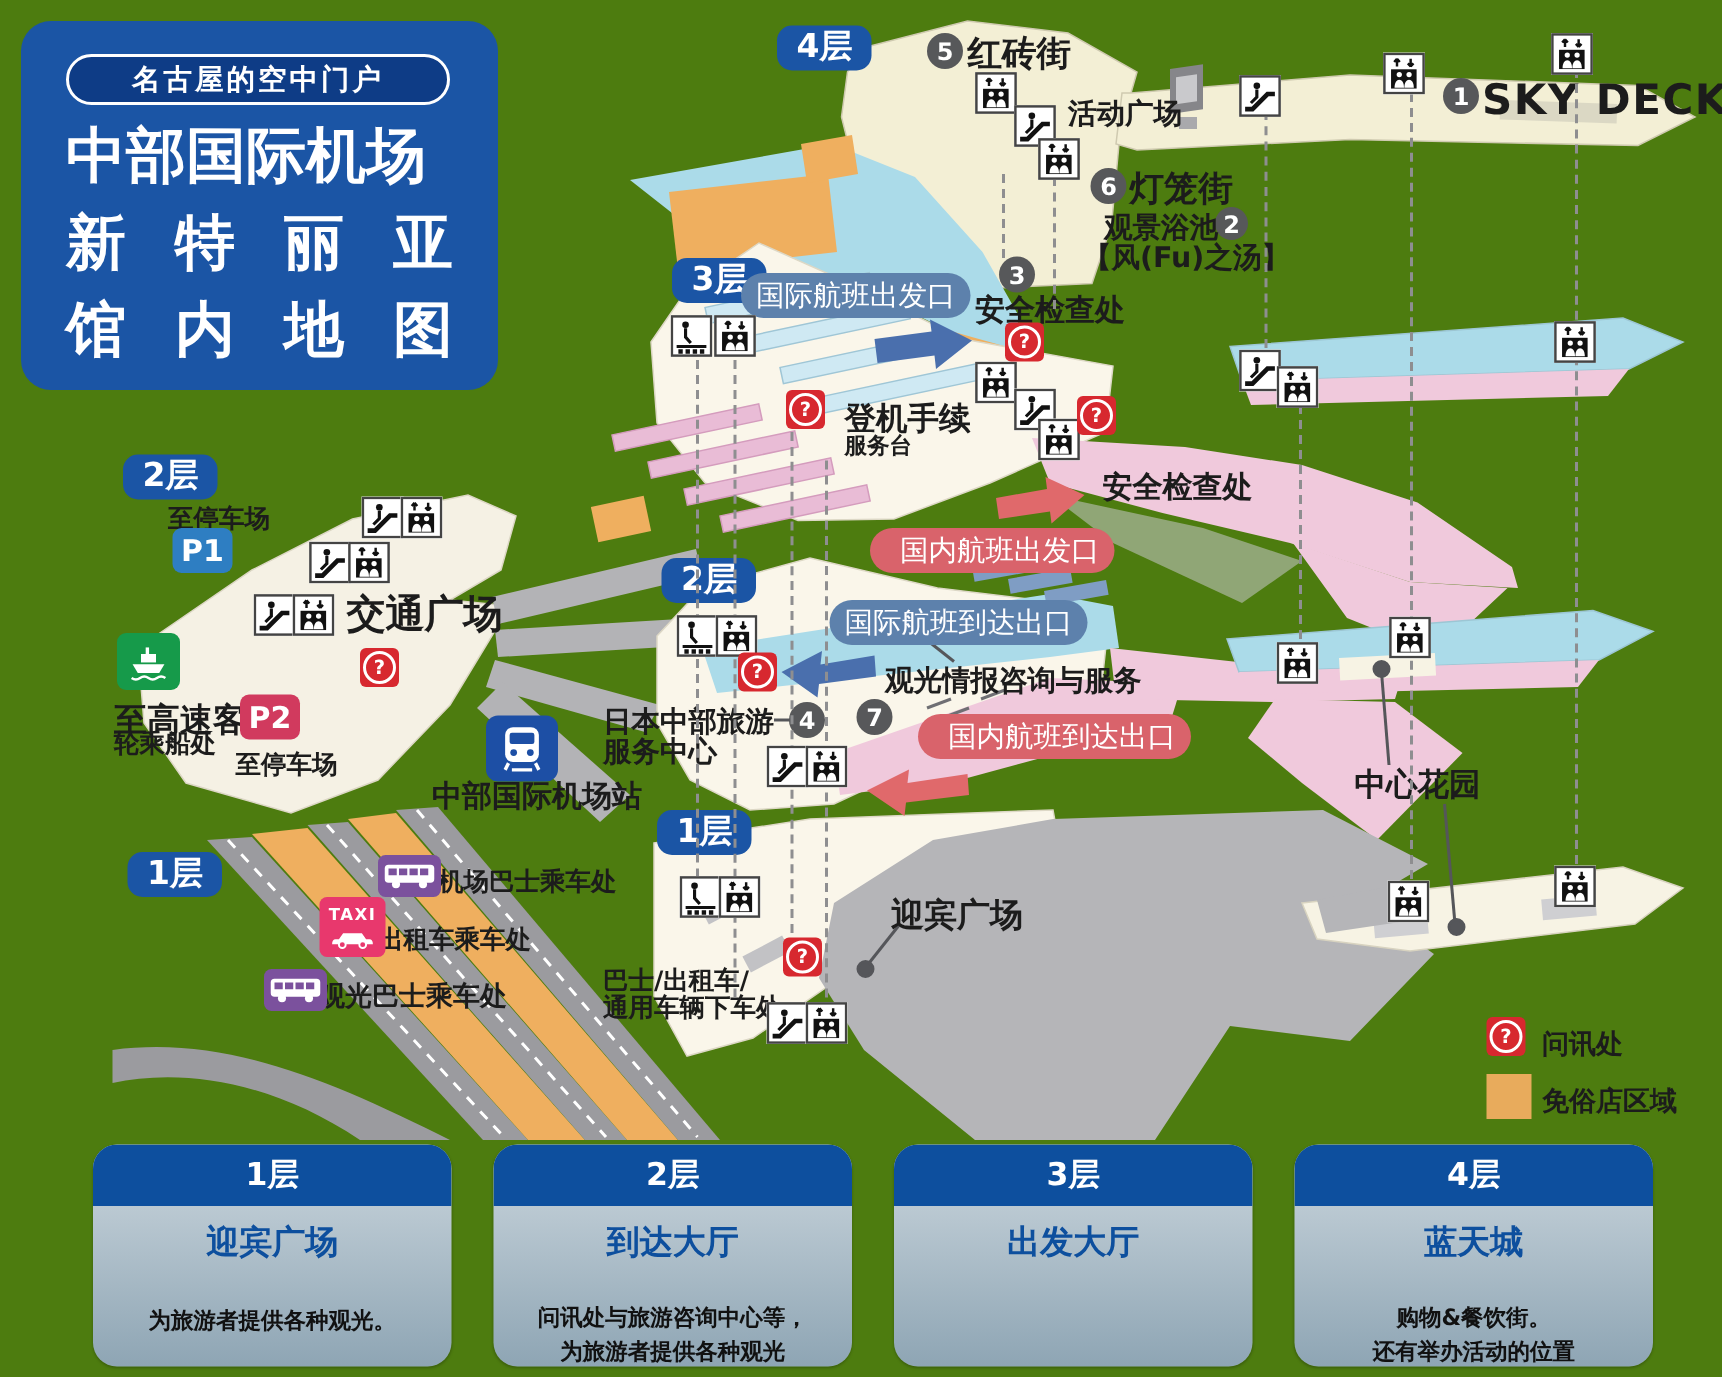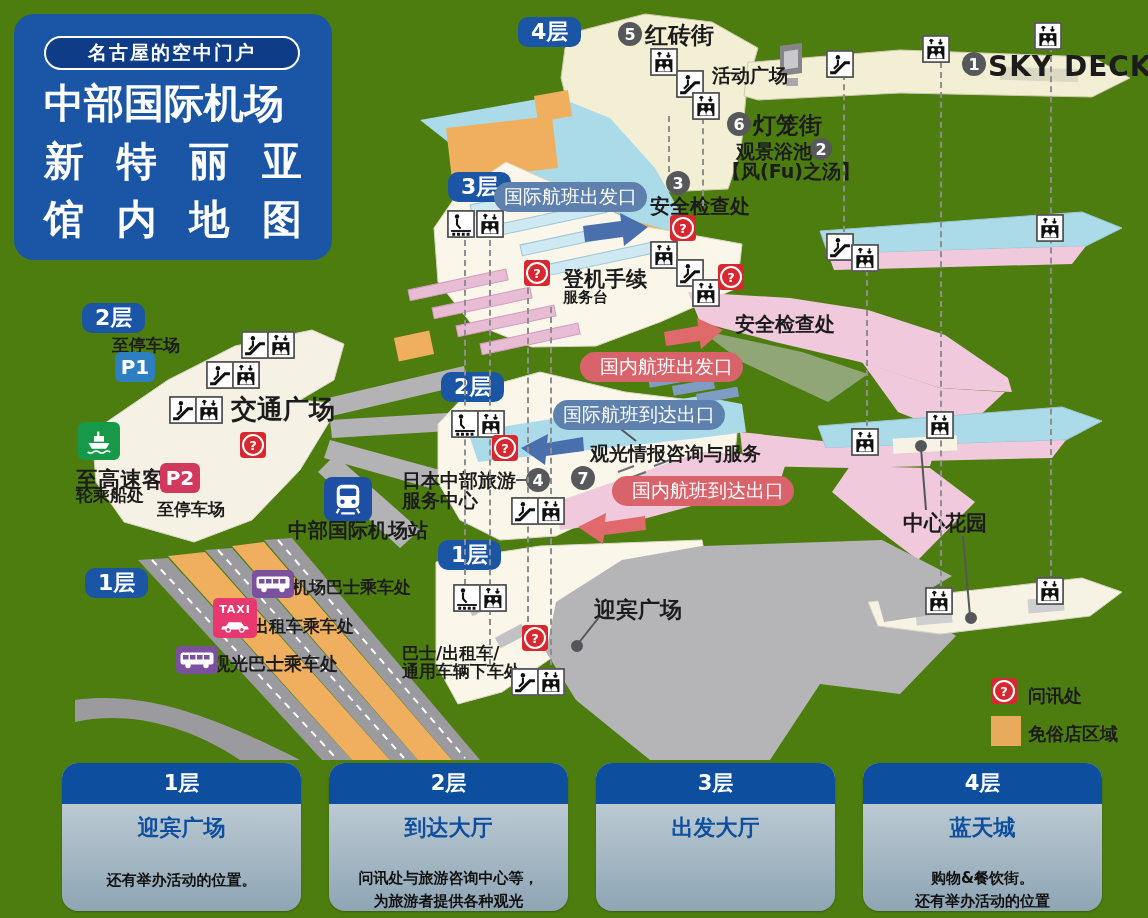--- a/index.html
+++ b/index.html
@@ -262,21 +262,21 @@
       <span class="ring">?</span>
     </div>
   <div class="txt" style="left:1028px;top:684px;font-size:18px">问讯处</div>
   <div class="lg-swatch" style="left:991px;top:716px"></div>
   <div class="txt" style="left:1028px;top:722px;font-size:18px">免俗店区域</div>
 
   <div id="info-row">
     <div class="ibox">
       <div class="hd">1层</div>
       <div class="tt">迎宾广场</div>
-      <div class="bd" style="margin-top:26px">还有举办活动的位置。</div>
+      <div class="bd" style="margin-top:26px">为旅游者提供各种观光。</div>
     </div>
     <div class="ibox">
       <div class="hd">2层</div>
       <div class="tt">到达大厅</div>
       <div class="bd">问讯处与旅游咨询中心等，
 为旅游者提供各种观光
 必须资讯。</div>
     </div>
     <div class="ibox">
       <div class="hd">3层</div>

